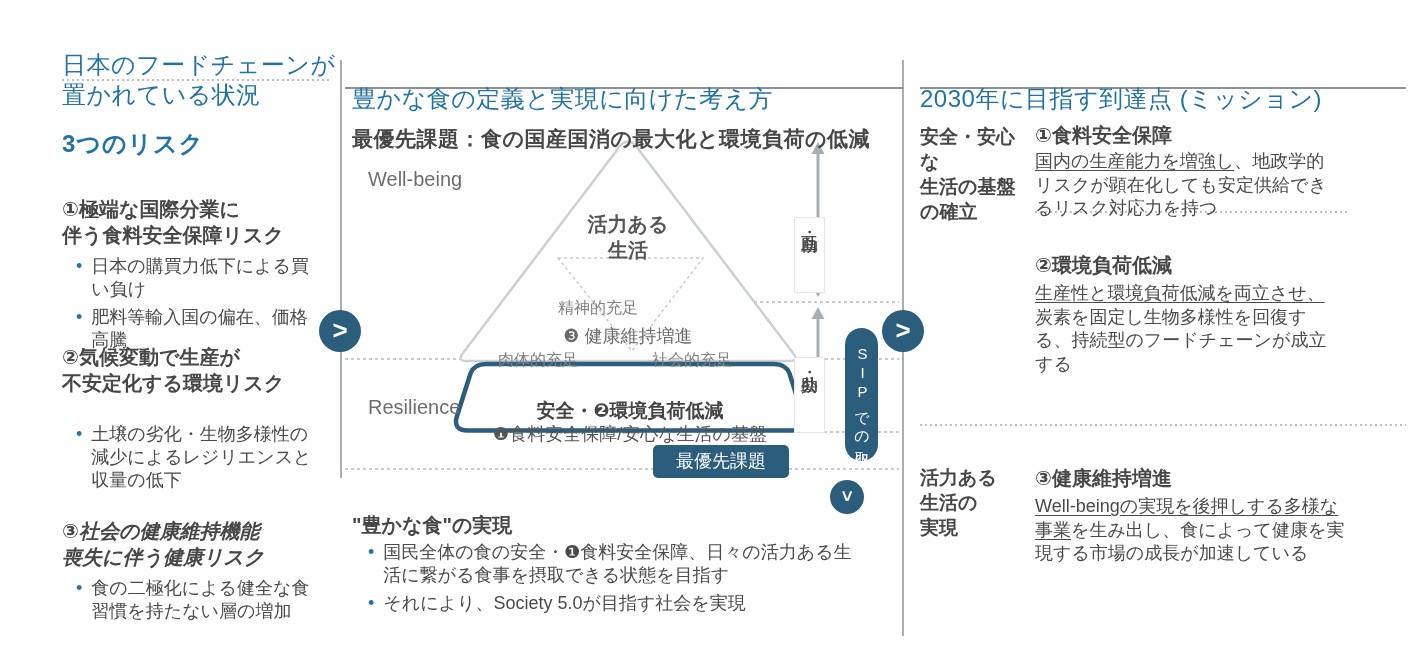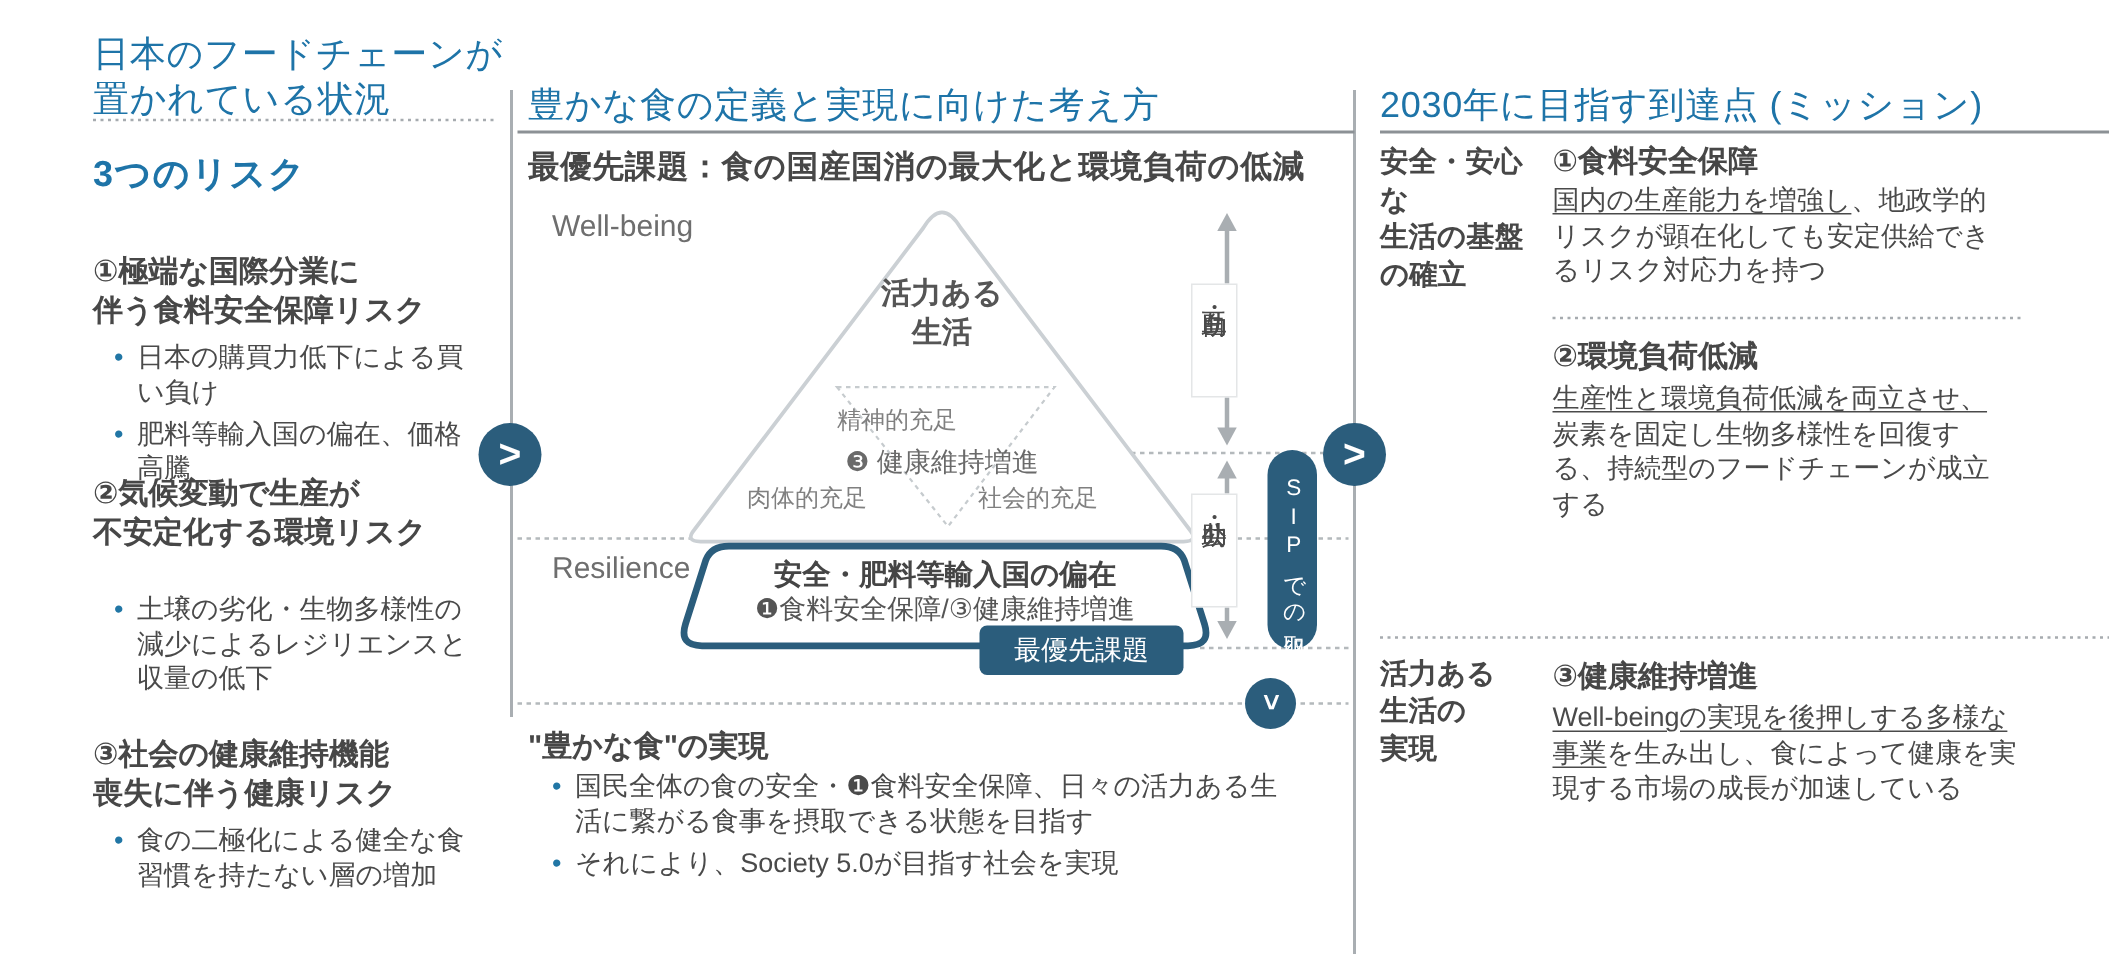--- a/index.html
+++ b/index.html
@@ -2,21 +2,21 @@
 <html><head>
 <meta charset="utf-8">
 <style>
   html,body{margin:0;padding:0;background:#fff;}
   #canvas{
     position:relative;width:1412px;height:647px;background:#ffffff;
     font-family:"Liberation Sans","DejaVu Sans",sans-serif;overflow:hidden;
     color:#474747;
   }
   #lines-svg{position:absolute;left:0;top:0;z-index:0;}
-  .abs{position:absolute;z-index:1;}
+  .abs{position:absolute;z-index:1;margin-top:28px;}
   .blue-title{color:#1E74A8;font-size:24px;line-height:30px;font-weight:400;letter-spacing:0.5px;}
   .blue-subtitle{color:#1E74A8;font-size:24px;font-weight:700;letter-spacing:1px;}
   .risk-heading{font-size:20px;line-height:26px;font-weight:700;color:#474747;}
   .bullets{display:flex;flex-direction:column;gap:5px;}
   .bullet{display:flex;gap:9px;font-size:18px;line-height:23px;color:#4a4a4a;}
   .bullet .dot{color:#2176A5;font-size:18px;line-height:23px;}
   .priority-heading{font-size:21px;font-weight:700;color:#474747;letter-spacing:0.5px;}
   .axis-label{font-size:20px;color:#6E6E6E;}
   .tri-vital{font-size:20px;line-height:26px;font-weight:700;color:#555;text-align:center;}
   .tri-small{font-size:16px;color:#808080;text-align:left;}
@@ -120,21 +120,21 @@
     <div>②気候変動で生産が</div>
     <div>不安定化する環境リスク</div>
   </div>
   <div class="abs bullets" style="left:76px;top:395px;width:248px;">
     <div class="bullet">
       <span class="dot">•</span>
       <span>土壌の劣化・生物多様性の減少によるレジリエンスと収量の低下</span>
     </div>
   </div>
 
-  <div class="abs risk-heading" style="left:62px;top:490px;">
+  <div class="abs risk-heading" style="left:62px;top:490px;font-style:italic;">
     <div>③社会の健康維持機能</div>
     <div>喪失に伴う健康リスク</div>
   </div>
   <div class="abs bullets" style="left:76px;top:549px;width:248px;">
     <div class="bullet">
       <span class="dot">•</span>
       <span>食の二極化による健全な食習慣を持たない層の増加</span>
     </div>
   </div>
 
@@ -146,22 +146,22 @@
 
   <div class="abs tri-vital" style="left:558px;top:183px;width:140px;">
     <div>活力ある</div>
     <div>生活</div>
   </div>
   <div class="abs tri-small" style="left:558px;top:270px;width:140px;">精神的充足</div>
   <div class="abs tri-health" style="left:538px;top:296px;width:180px;">❸ 健康維持増進</div>
   <div class="abs tri-small" style="left:498px;top:322px;width:120px;">肉体的充足</div>
   <div class="abs tri-small" style="left:652px;top:322px;width:120px;">社会的充足</div>
 
-  <div class="abs base-title" style="left:480px;top:370px;width:300px;">安全・肥料等輸入国の偏在</div>
-  <div class="abs base-subtitle" style="left:460px;top:394px;width:340px;">❶食料安全保障/③健康維持増進</div>
+  <div class="abs base-title" style="left:480px;top:370px;width:300px;">安全・❷環境負荷低減</div>
+  <div class="abs base-subtitle" style="left:460px;top:394px;width:340px;">❶食料安全保障/安心な生活の基盤</div>
 
   <div class="abs badge" style="left:653px;top:417px;">最優先課題</div>
 
   <div class="abs vlabel" style="left:794px;top:189px;">自助・互助</div>
   <div class="abs vlabel" style="left:794px;top:329px;">共助・公助</div>
 
   <div class="abs sip-pill" style="left:845px;top:300px;">
     <span class="sip-text">SIPでの取組</span>
   </div>
 

